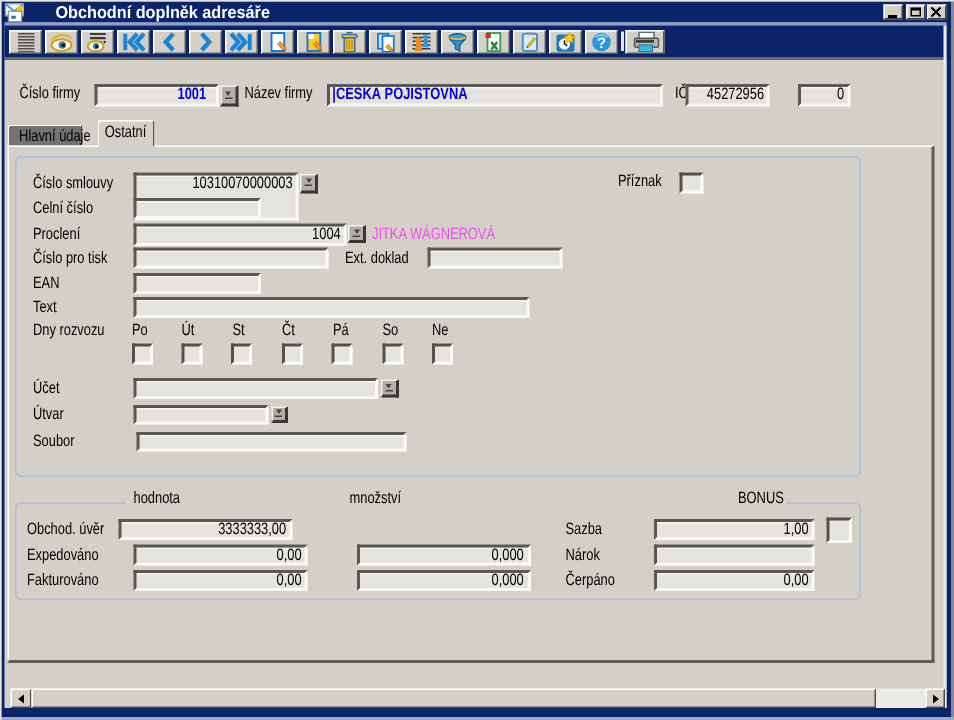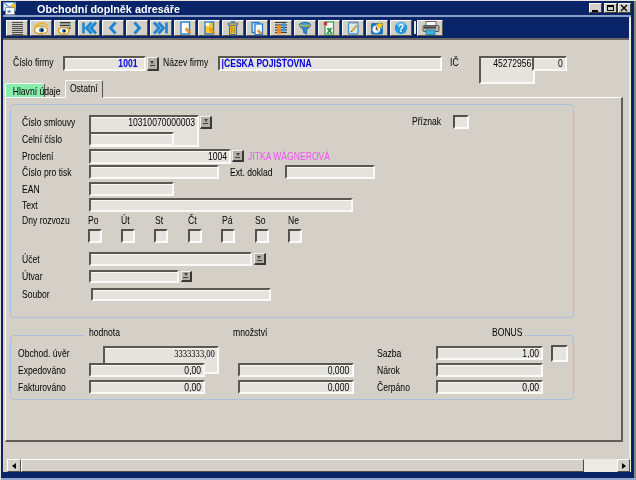--- a/index.html
+++ b/index.html
@@ -219,24 +219,24 @@
       </svg>
     </div>
   </div>
 
   <div class="lbl" style="left:13px;top:57px;">Číslo firmy</div>
   <div class="fld num" style="left:63px;top:56px;width:83px;height:15px;line-height:11px;"><span class="tx" style="color:#0000E0;font-weight:bold;padding-right:9px;">1001</span></div>
   <div class="spin" style="left:146.5px;top:57px;width:12.5px;height:14px;"></div>
   <div class="lbl" style="left:163px;top:57px;">Název firmy</div>
   <div class="fld" style="left:218px;top:56px;width:224px;height:15px;line-height:11px;"><span class="tx" style="color:#0000E0;font-weight:bold;padding-left:2px;">|ČESKÁ POJIŠŤOVNA</span></div>
   <div class="lbl" style="left:450px;top:57px;">IČ</div>
-  <div class="fld num" style="left:479px;top:56px;width:56px;height:28px;line-height:11px;"><span class="tx" style="padding-right:2px;">45272956</span></div>
+  <div class="fld num" style="left:457px;top:56px;width:56px;height:15px;line-height:11px;"><span class="tx" style="padding-right:2px;">45272956</span></div>
   <div class="fld num" style="left:532px;top:56px;width:35px;height:15px;line-height:11px;"><span class="tx" style="padding-right:3px;">0</span></div>
 
-  <div class="abs" style="left:5px;top:83px;width:40px;height:15px;background:#86efac;border:1px solid;border-color:#FFF #55524D #D4D0C8 #FFF;border-radius:2px 2px 0 0;text-align:right;line-height:14px;font-size:11px;white-space:nowrap;"><span class="tx" style="transform-origin:50% 50%;">Hlavní údaje</span></div>
+  <div class="abs" style="left:5px;top:83px;width:50px;height:15px;background:#737373;border:1px solid;border-color:#FFF #55524D #D4D0C8 #FFF;border-radius:2px 2px 0 0;text-align:right;line-height:14px;font-size:11px;white-space:nowrap;"><span class="tx" style="transform-origin:50% 50%;">Hlavní údaje</span></div>
   <div class="abs" style="left:5px;top:97px;width:618px;height:345px;background:#D4D0C8;border-style:solid;border-width:1px 2px 2px 1px;border-color:#FFF #605C56 #605C56 #FFF;"></div>
   <div class="abs" style="left:65px;top:80px;width:38px;height:18px;background:#D4D0C8;border:1px solid;border-color:#FFF #55524D #D4D0C8 #FFF;border-radius:2px 2px 0 0;text-align:center;line-height:15px;font-size:11px;z-index:5;white-space:nowrap;"><span class="tx" style="transform-origin:50% 50%;">Ostatní</span></div>
 
   <div class="frame" style="left:9.5px;top:103.5px;width:564px;height:214.5px;"></div>
 
   <div class="lbl" style="left:22px;top:117px;">Číslo  smlouvy</div>
   <div class="fld num" style="left:89px;top:115px;width:110px;height:32px;line-height:11px;"><span class="tx" style="padding-right:2px;">10310070000003</span></div>
   <div class="spin" style="left:200px;top:116px;width:12px;height:13px;"></div>
   <div class="lbl" style="left:411.5px;top:116px;">Příznak</div>
   <div class="cb" style="left:452.5px;top:115px;width:16px;height:14px;"></div>
@@ -289,21 +289,21 @@
   <div class="lbl" style="left:22px;top:289px;">Soubor</div>
   <div class="fld" style="left:90.5px;top:288px;width:180px;height:13px;"></div>
 
   <div class="frame" style="left:9.5px;top:335px;width:564px;height:65px;"></div>
   <div class="abs" style="left:84px;top:328px;width:440px;height:11px;background:#D4D0C8;"></div>
   <div class="lbl" style="left:89px;top:327px;">hodnota</div>
   <div class="lbl" style="left:233px;top:327px;">množství</div>
   <div class="lbl" style="left:492px;top:327px;">BONUS</div>
 
   <div class="lbl" style="left:17.5px;top:348px;">Obchod. úvěr</div>
-  <div class="fld num" style="left:103px;top:346px;width:116px;height:28px;line-height:10px;font-family:Liberation Serif, serif;"><span class="tx" style="padding-right:3px;">3333333,00</span></div>
+  <div class="fld num" style="left:79px;top:346px;width:116px;height:14px;line-height:10px;"><span class="tx" style="padding-right:3px;">3333333,00</span></div>
   <div class="lbl" style="left:377px;top:348px;">Sazba</div>
   <div class="fld num" style="left:436px;top:346px;width:107px;height:14px;line-height:10px;"><span class="tx" style="padding-right:3px;">1,00</span></div>
   <div class="cb" style="left:550.5px;top:345px;width:17px;height:17px;"></div>
 
   <div class="lbl" style="left:17.5px;top:365px;">Expedováno</div>
   <div class="fld num" style="left:89px;top:363px;width:116px;height:14px;line-height:10px;"><span class="tx" style="padding-right:3px;">0,00</span></div>
   <div class="fld num" style="left:237.5px;top:363px;width:116.5px;height:14px;line-height:10px;"><span class="tx" style="padding-right:3px;">0,000</span></div>
   <div class="lbl" style="left:377px;top:365px;">Nárok</div>
   <div class="fld" style="left:436px;top:363px;width:107px;height:14px;"></div>
 

